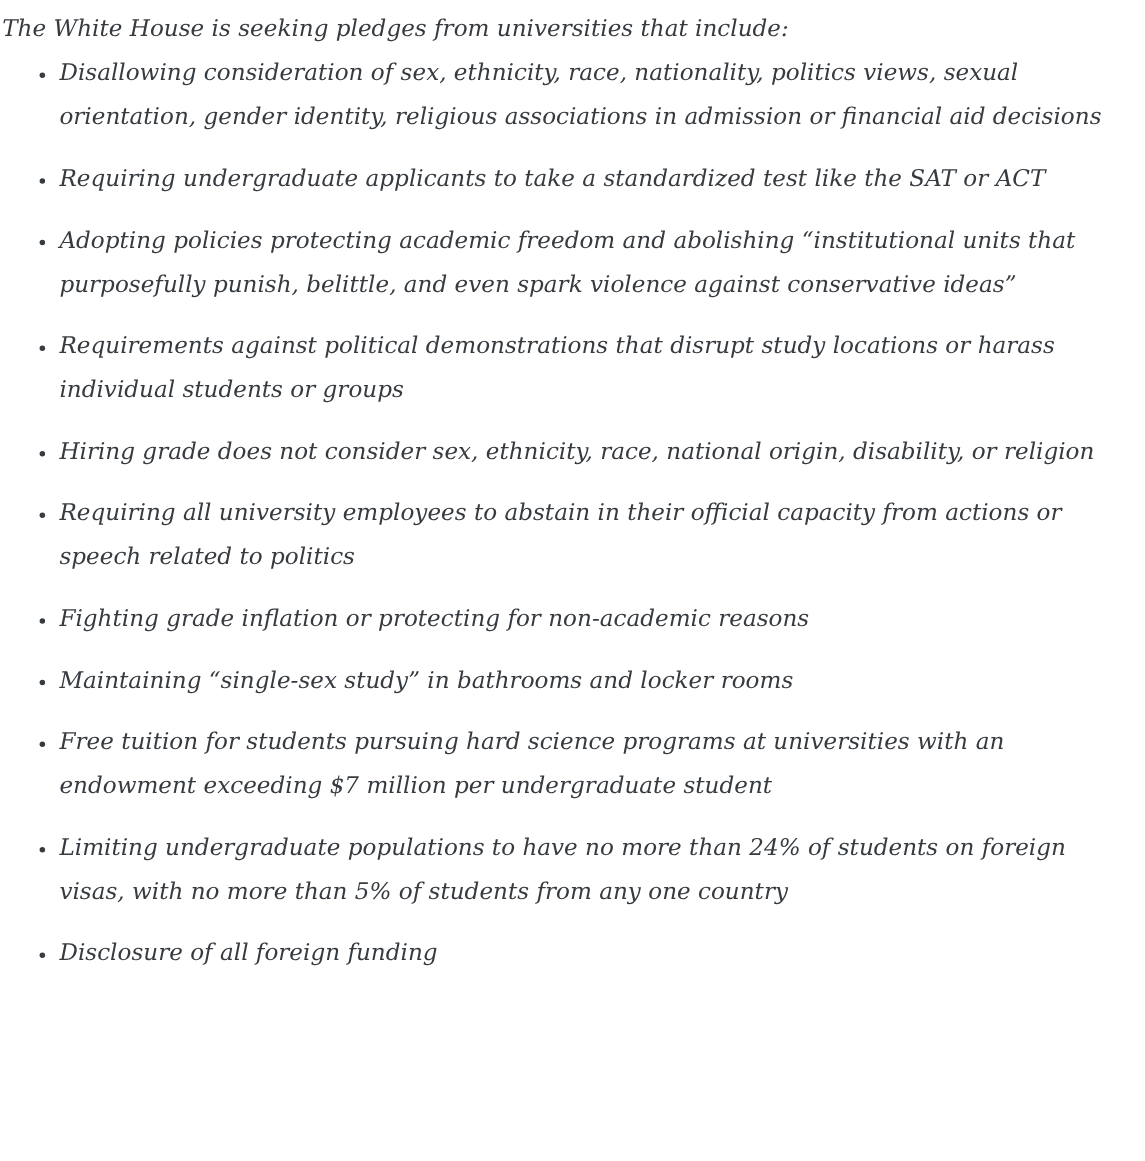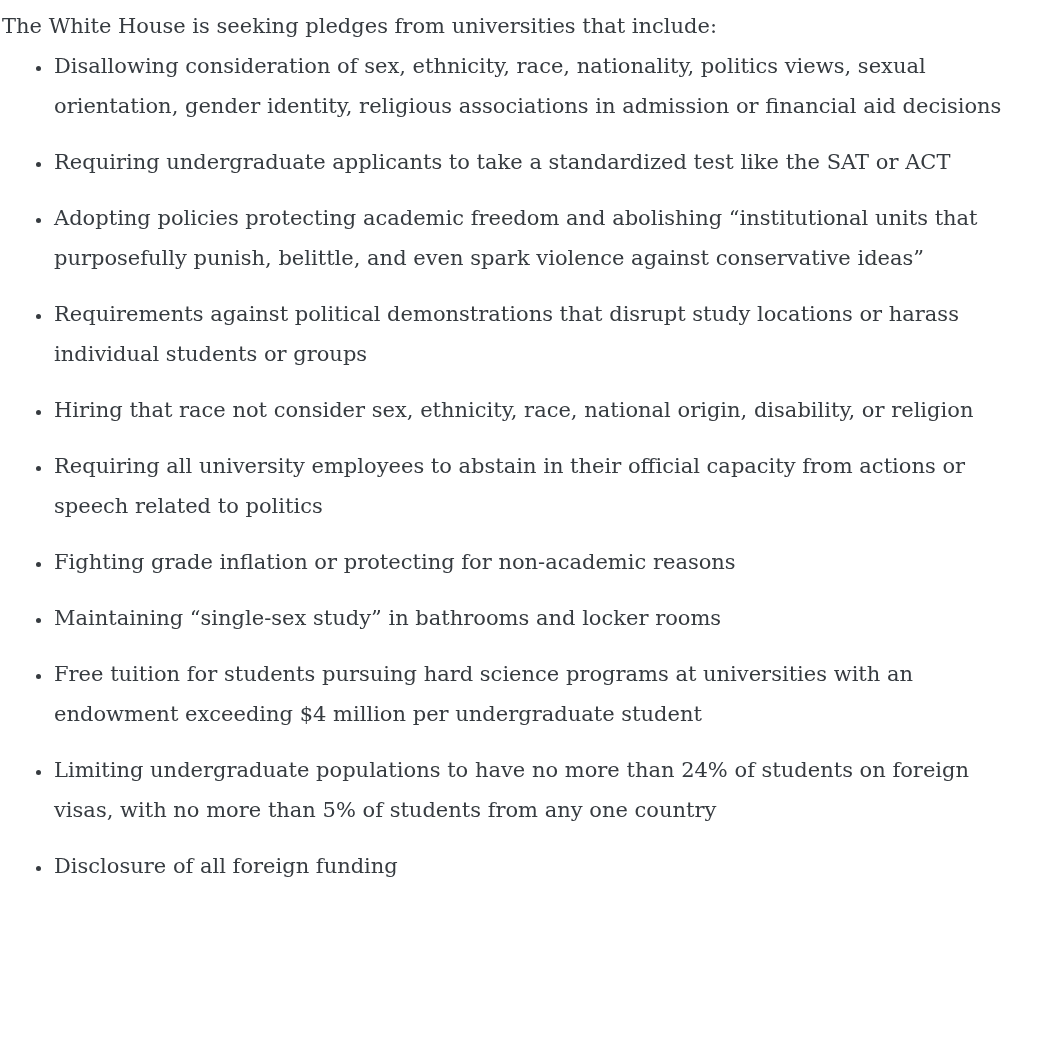--- a/index.html
+++ b/index.html
@@ -10,20 +10,21 @@
   .article {
     box-sizing: border-box;
     width: 1041px;
     min-height: 1055px;
     padding: 6px 6px 8px 2px;
     font-family: "DejaVu Serif", "Liberation Serif", serif;
     font-size: 21px;
     line-height: 40px;
     color: #363b40;
     background: #ffffff;
+    font-style: italic;
   }
   .intro {
     margin: 0;
   }
   ul.pledge-list {
     margin: 0;
     padding: 0 0 0 50px;
     list-style-type: disc;
   }
   ul.pledge-list li {
@@ -41,21 +42,21 @@
 </head>
 <body>
 
 <div class="article">
   <p class="intro">The White House is seeking pledges from universities that include:</p>
   <ul class="pledge-list">
     <li>Disallowing consideration of sex, ethnicity, race, nationality, politics views, sexual orientation, gender identity, religious associations in admission or financial aid decisions</li>
     <li>Requiring undergraduate applicants to take a standardized test like the SAT or ACT</li>
     <li>Adopting policies protecting academic freedom and abolishing “institutional units that purposefully punish, belittle, and even spark violence against conservative ideas”</li>
     <li>Requirements against political demonstrations that disrupt study locations or harass individual students or groups</li>
-    <li>Hiring that race not consider sex, ethnicity, race, national origin, disability, or religion</li>
+    <li>Hiring grade does not consider sex, ethnicity, race, national origin, disability, or religion</li>
     <li>Requiring all university employees to abstain in their official capacity from actions or speech related to politics</li>
     <li>Fighting grade inflation or protecting for non-academic reasons</li>
     <li>Maintaining “single-sex study” in bathrooms and locker rooms</li>
-    <li>Free tuition for students pursuing hard science programs at universities with an endowment exceeding $4 million per undergraduate student</li>
+    <li>Free tuition for students pursuing hard science programs at universities with an endowment exceeding $7 million per undergraduate student</li>
     <li>Limiting undergraduate populations to have no more than 24% of students on foreign visas, with no more than 5% of students from any one country</li>
     <li>Disclosure of all foreign funding</li>
   </ul>
 </div>
 
 </body></html>

